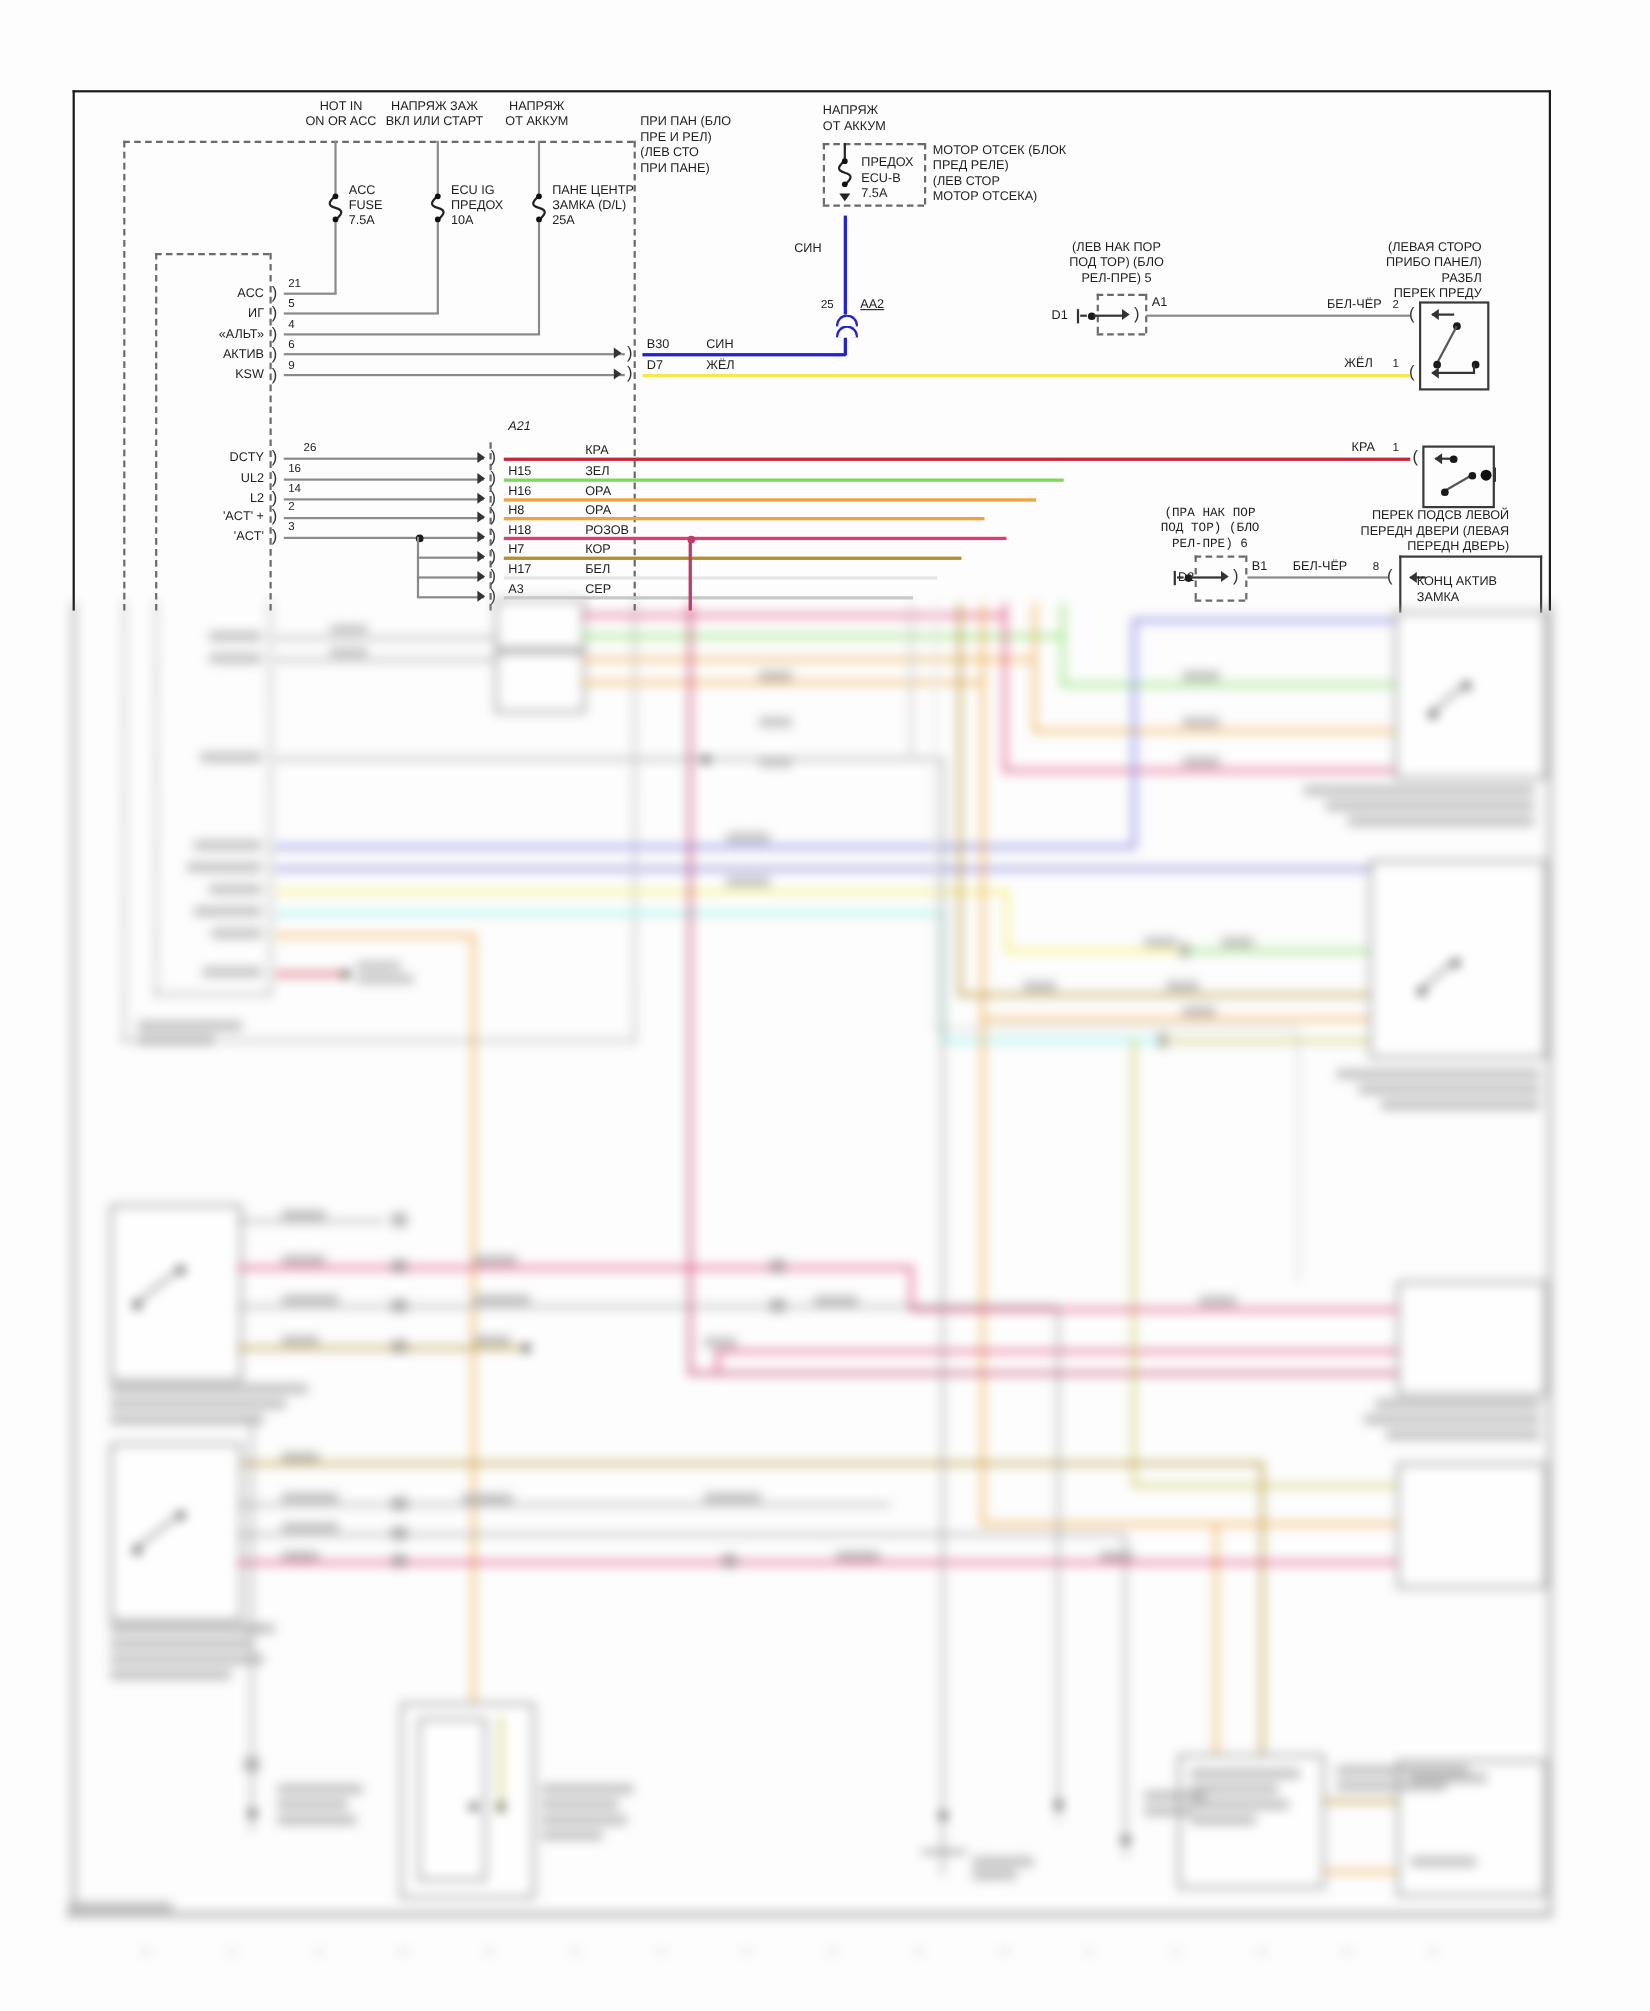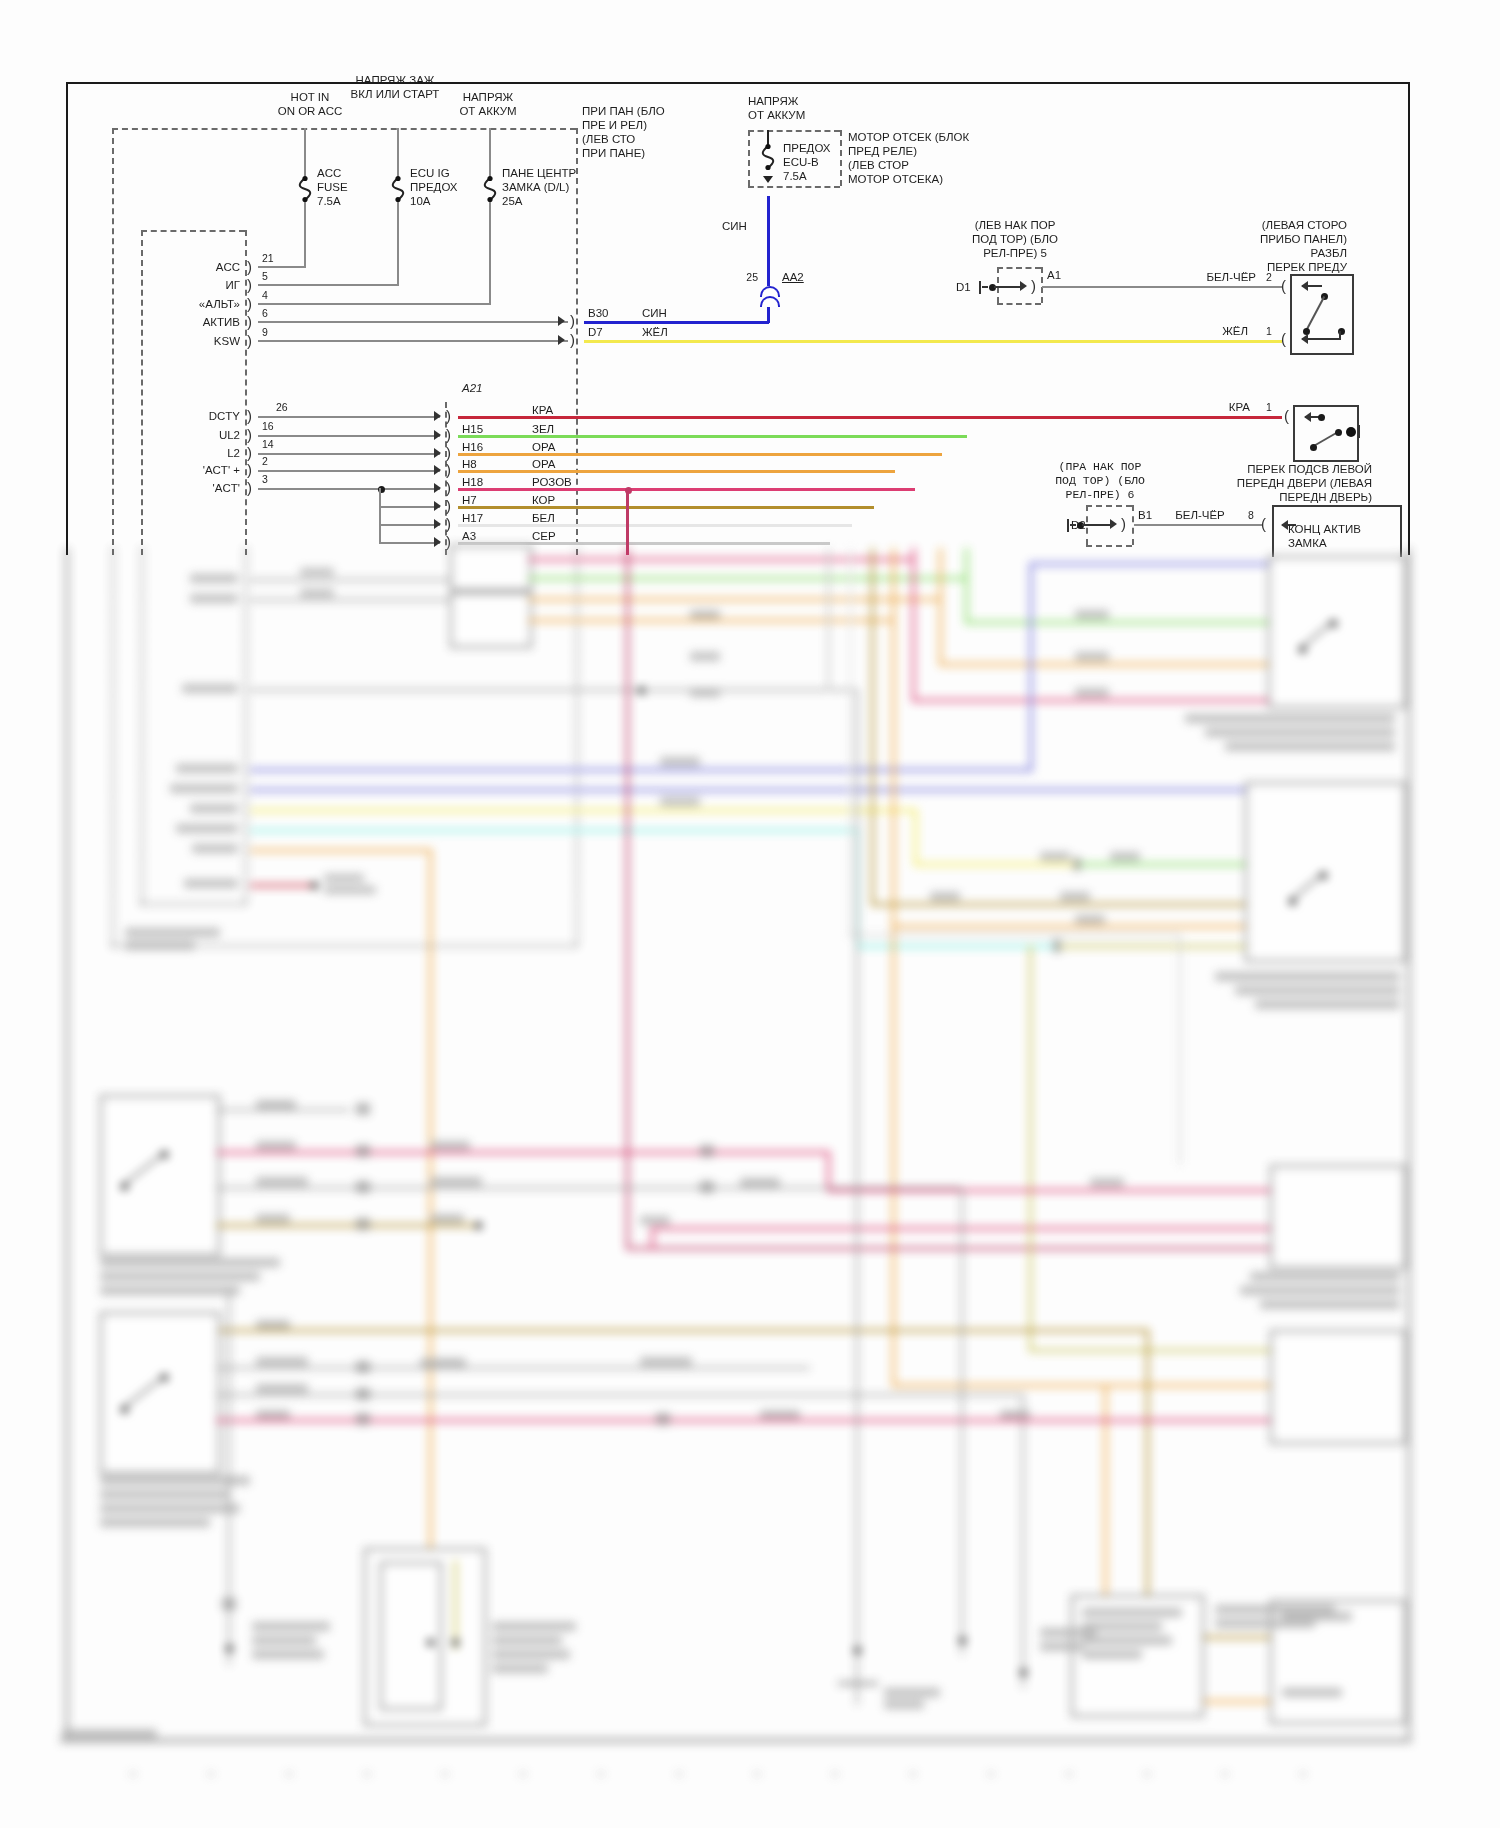--- a/index.html
+++ b/index.html
@@ -47,21 +47,21 @@
   <div class="dash-h" style="left:141px;top:230px;width:104px;"></div>
   <div class="dash-v" style="left:141px;top:230px;height:325px;"></div>
   <div class="dash-v" style="left:245px;top:230px;height:325px;"></div>
 
   <div class="dash-v" style="left:445px;top:402px;height:153px;"></div>
 
   <div class="t tc" style="left:250px;top:90px;width:120px;">
     <div>HOT IN</div>
       <div>ON OR ACC</div>
     </div>
-  <div class="t tc" style="left:335px;top:73px;width:120px;">
+  <div class="t tc" style="left:335px;top:90px;width:120px;">
     <div>НАПРЯЖ ЗАЖ</div>
       <div>ВКЛ ИЛИ СТАРТ</div>
     </div>
   <div class="t tc" style="left:428px;top:90px;width:120px;">
     <div>НАПРЯЖ</div>
       <div>ОТ АККУМ</div>
     </div>
   <div class="t" style="left:748px;top:94px;">
     <div>НАПРЯЖ</div>
       <div>ОТ АККУМ</div>

